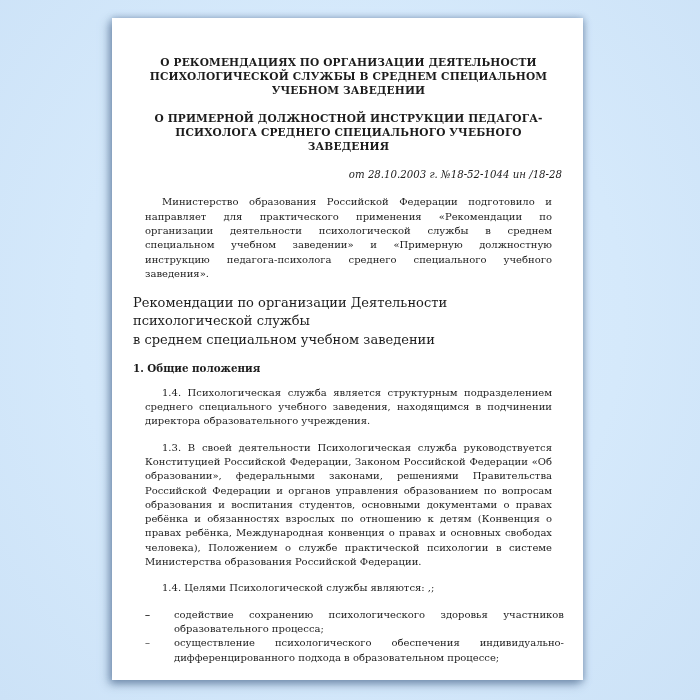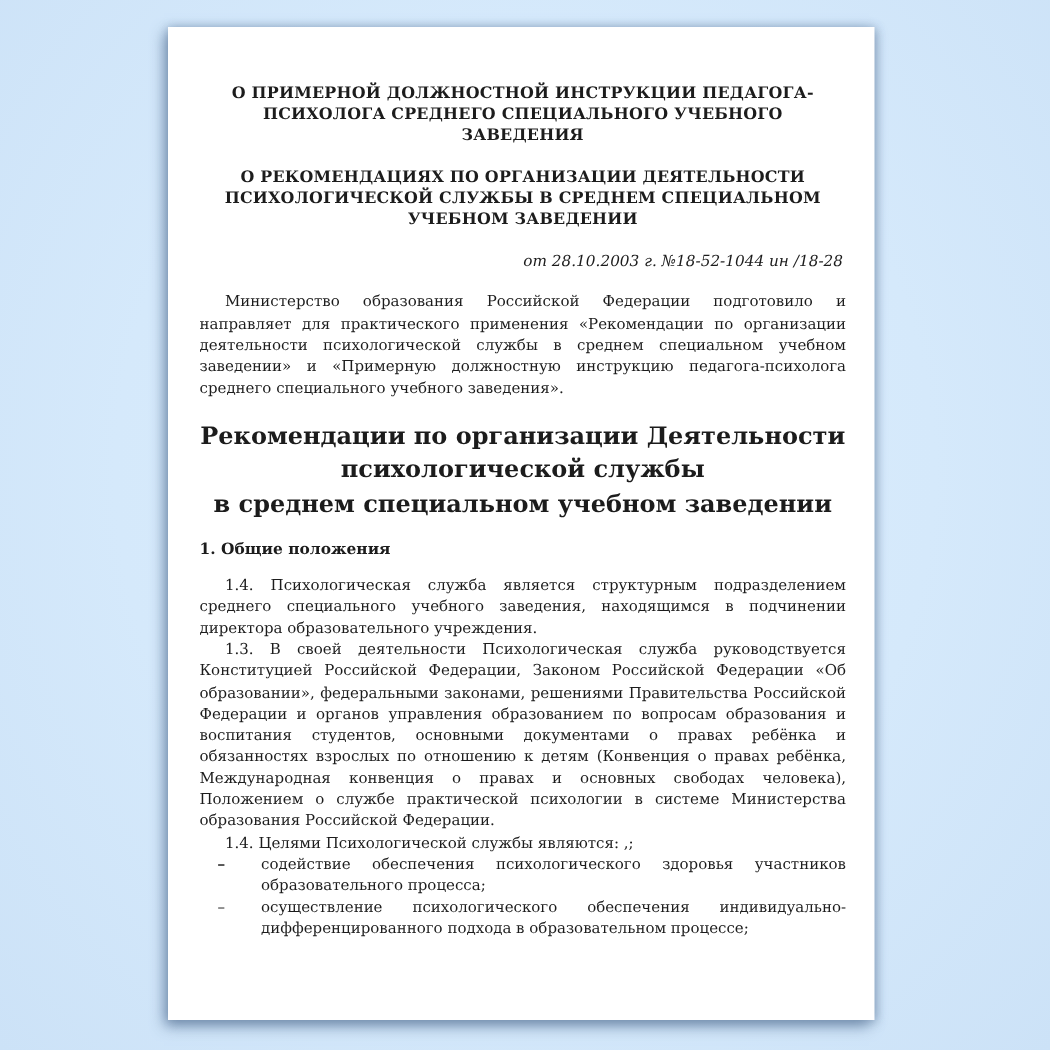--- a/index.html
+++ b/index.html
@@ -45,29 +45,29 @@
     font-style: italic;
     font-size: 10.2px;
     line-height: 1.4;
     margin: 15px 2px 13px 0;
   }
   .body-par {
     font-size: 10px;
     line-height: 1.43;
     text-align: justify;
     text-indent: 17px;
-    margin: 0;
+    margin: 12px;
   }
   .intro {
     margin-bottom: 13px;
   }
   .center-heading {
-    font-size: 16px;
-    font-weight: bold;
-    text-align: center;
+    font-size: 13px;
+    font-weight: normal;
+    text-align: left;
     line-height: 1.4;
     margin: 0 0 12px 0;
   }
   .sec-heading {
     font-size: 10.3px;
     font-weight: bold;
     text-align: left;
     margin: 13px 0 12px 0;
   }
   ul.dash-list {
@@ -87,22 +87,22 @@
     left: 12px;
     top: 0;
   }
 </style>
 </head>
 <body>
 
 <div class="stage">
   <div class="page">
 
+    <div class="doc-title">О РЕКОМЕНДАЦИЯХ ПО ОРГАНИЗАЦИИ ДЕЯТЕЛЬНОСТИ ПСИХОЛОГИЧЕСКОЙ СЛУЖБЫ В СРЕДНЕМ СПЕЦИАЛЬНОМ УЧЕБНОМ ЗАВЕДЕНИИ</div>
     <div class="doc-title">О ПРИМЕРНОЙ ДОЛЖНОСТНОЙ ИНСТРУКЦИИ ПЕДАГОГА-ПСИХОЛОГА СРЕДНЕГО СПЕЦИАЛЬНОГО УЧЕБНОГО ЗАВЕДЕНИЯ</div>
-    <div class="doc-title">О РЕКОМЕНДАЦИЯХ ПО ОРГАНИЗАЦИИ ДЕЯТЕЛЬНОСТИ ПСИХОЛОГИЧЕСКОЙ СЛУЖБЫ В СРЕДНЕМ СПЕЦИАЛЬНОМ УЧЕБНОМ ЗАВЕДЕНИИ</div>
 
     <div class="letter-src">
       <div>от 28.10.2003 г. №18-52-1044 ин /18-28</div>
     </div>
 
     <p class="body-par intro">Министерство образования Российской Федерации подготовило и направляет для практического применения «Рекомендации по организации деятельности психологической службы в среднем специальном учебном заведении» и «Примерную должностную инструкцию педагога-психолога среднего специального учебного заведения».</p>
 
     <div class="center-heading">
       <div>Рекомендации по организации Деятельности психологической службы</div>
       <div>в среднем специальном учебном заведении</div>
@@ -113,21 +113,21 @@
     <p class="body-par">1.4.  Психологическая служба является структурным подразделением среднего специального учебного заведения, находящимся в подчинении директора образовательного учреждения.</p>
     <p class="body-par">1.3.  В своей деятельности Психологическая служба руководствуется Конституцией Российской Федерации, Законом Российской Федерации «Об образовании», федеральными законами, решениями Правительства Российской Федерации и органов управления образованием по вопросам образования и воспитания студентов, основными документами о правах ребёнка и обязанностях взрослых по отношению к детям (Конвенция о правах ребёнка, Международная конвенция о правах и основных свободах человека), Положением о службе практической психологии в системе Министерства образования Российской Федерации.</p>
     <p class="body-par">1.4.  Целями Психологической службы являются: ,;</p>
 
     <ul class="dash-list">
       <li>
         <span class="marker">–</span>
       </li>
       <li>
         <span class="marker">–</span>
-        <span>содействие обеспечения психологического здоровья участников образовательного процесса;</span>
+        <span>содействие сохранению психологического здоровья участников образовательного процесса;</span>
       </li>
       <li>
         <span class="marker">–</span>
         <span>осуществление психологического обеспечения индивидуально-дифференцированного подхода в образовательном процессе;</span>
       </li>
 
     </ul>
 
   </div>
 </div>

